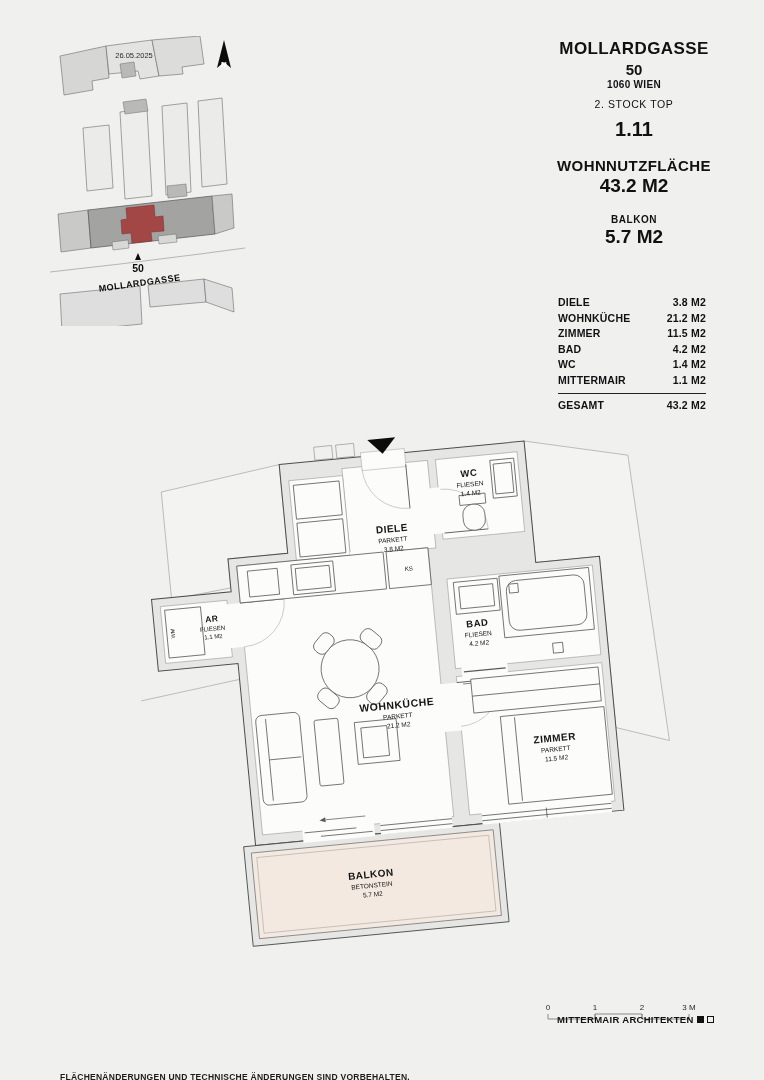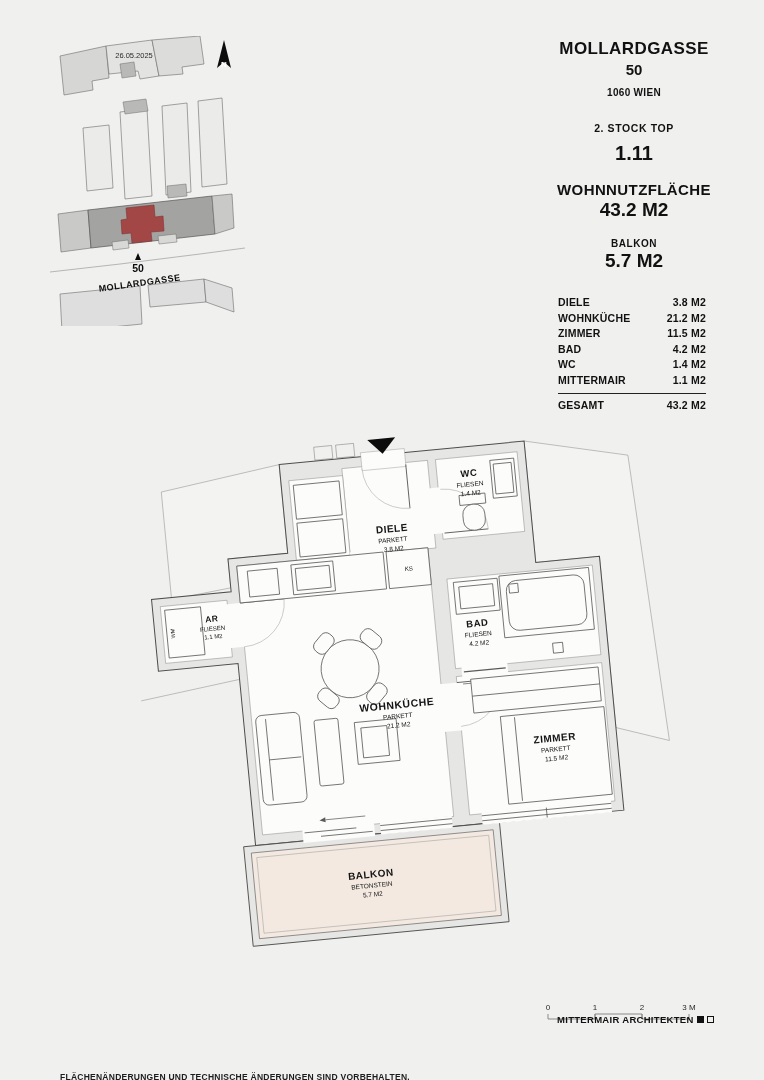--- a/index.html
+++ b/index.html
@@ -2,22 +2,22 @@
 <html><head>
 <meta charset="utf-8">
 <style>
   html,body{margin:0;padding:0;}
   body{font-family:"Liberation Sans", sans-serif; background:#888;}
   .page{position:relative;width:764px;height:1080px;background:#f0f0ef;overflow:hidden;margin:0 auto;}
   
   .header-block{position:absolute;left:545px;top:40px;width:178px;text-align:center;color:#111;}
   .h-street{font-size:17px;font-weight:bold;letter-spacing:.4px;line-height:1.1;}
   .h-number{font-size:15px;font-weight:bold;margin-top:2px;}
-  .h-city{font-size:10px;font-weight:bold;margin-top:9px;letter-spacing:.3px;}
-  .h-floor{font-size:10.5px;font-weight:bold;margin-top:24px;letter-spacing:.6px;}
+  .h-city{font-size:10px;font-weight:bold;margin-top:1px;letter-spacing:.3px;}
+  .h-floor{font-size:10.5px;font-weight:normal;margin-top:8px;letter-spacing:.6px;}
   .h-top{font-size:20px;font-weight:bold;margin-top:8px;}
   .h-arealabel{font-size:15px;font-weight:bold;margin-top:16px;letter-spacing:.4px;}
   .h-area{font-size:19px;font-weight:bold;margin-top:1px;}
   .h-balklabel{font-size:10px;font-weight:bold;margin-top:17px;letter-spacing:.5px;}
   .h-balkarea{font-size:19px;font-weight:bold;margin-top:1px;}
   
   .room-table{position:absolute;left:558px;top:295px;width:148px;color:#111;}
   .rt-row{display:flex;justify-content:space-between;font-size:10.5px;font-weight:bold;line-height:15.6px;letter-spacing:.2px;}
   .rt-div{border-top:1.3px solid #222;margin-top:4px;margin-bottom:4px;}
   

